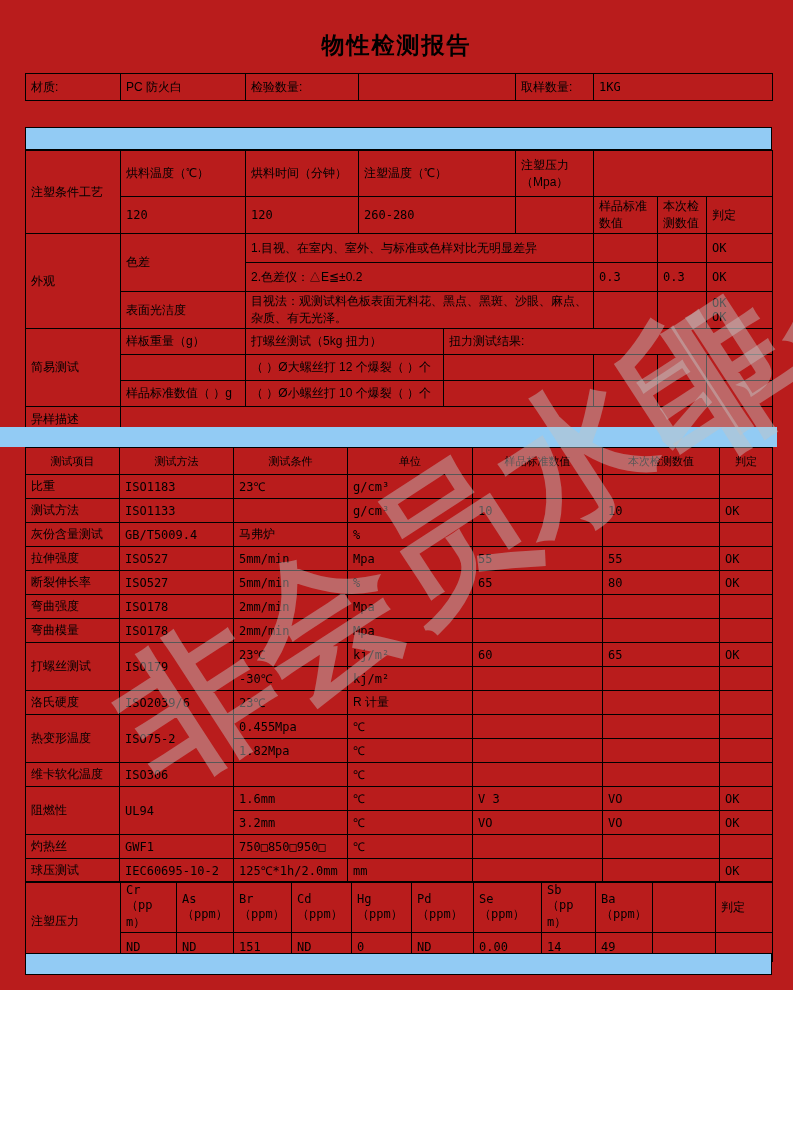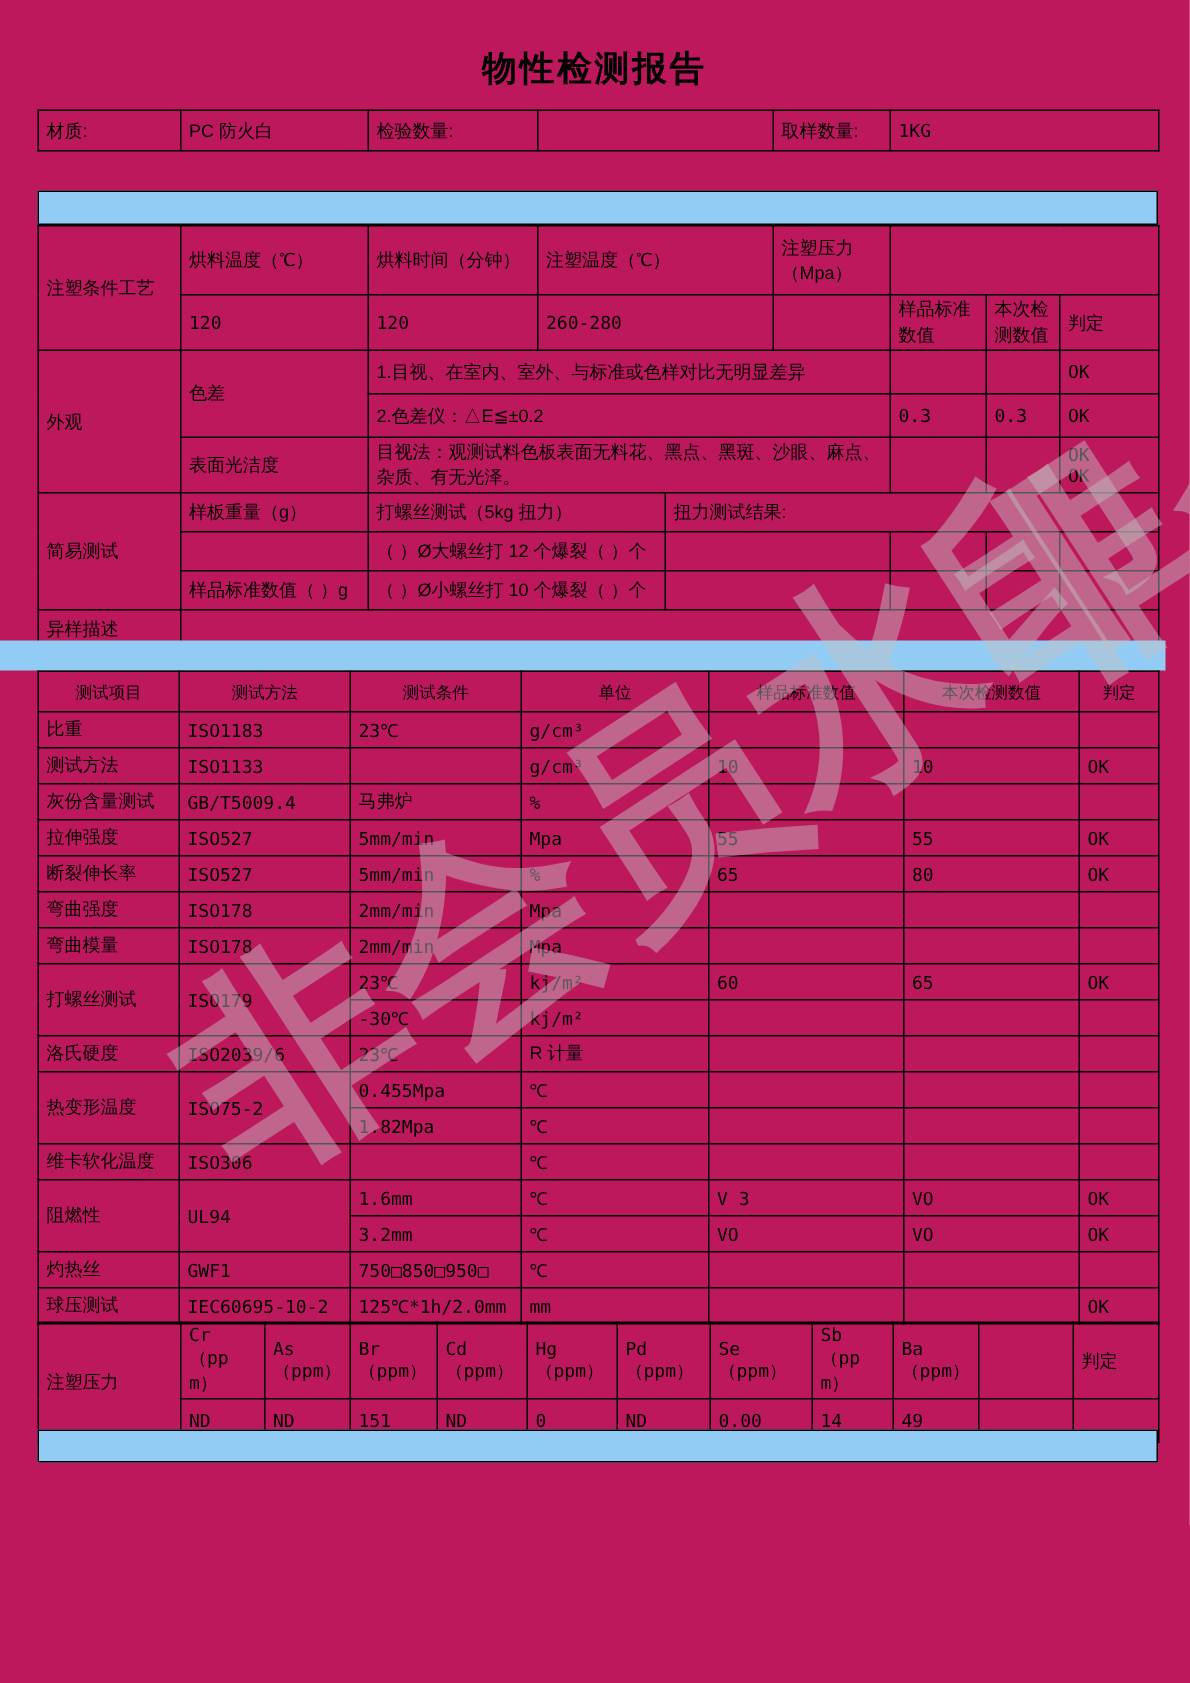--- a/index.html
+++ b/index.html
@@ -1,17 +1,17 @@
 <!DOCTYPE html>
 <html><head>
 <meta charset="utf-8">
 <style>
   html,body{margin:0;padding:0;}
   body{font-family:"Liberation Sans", sans-serif;}
-  .page{position:relative;width:793px;height:1122px;background:#be185d;overflow:hidden;color:#000;text-decoration:underline;}
+  .page{position:relative;width:793px;height:990px;background:#b91c1c;overflow:hidden;color:#000;text-decoration:underline;}
   .title{position:absolute;top:30px;left:0;width:793px;text-align:center;
          font-size:23px;font-weight:bold;letter-spacing:2px;}
   .tbl{position:absolute;left:25px;border-collapse:collapse;table-layout:fixed;background:transparent;}
   .tbl td{border:1px solid #000;font-size:12px;padding:1px 5px;vertical-align:middle;overflow:hidden;word-break:break-all;}
   .lbl{font-size:13px;}
   .mono{font-family:"DejaVu Sans Mono", monospace;font-size:12px;}
   .sm{font-size:10px;}
   .ctr{}
   .vtop{vertical-align:top;}
   .pre{white-space:pre-line;}

